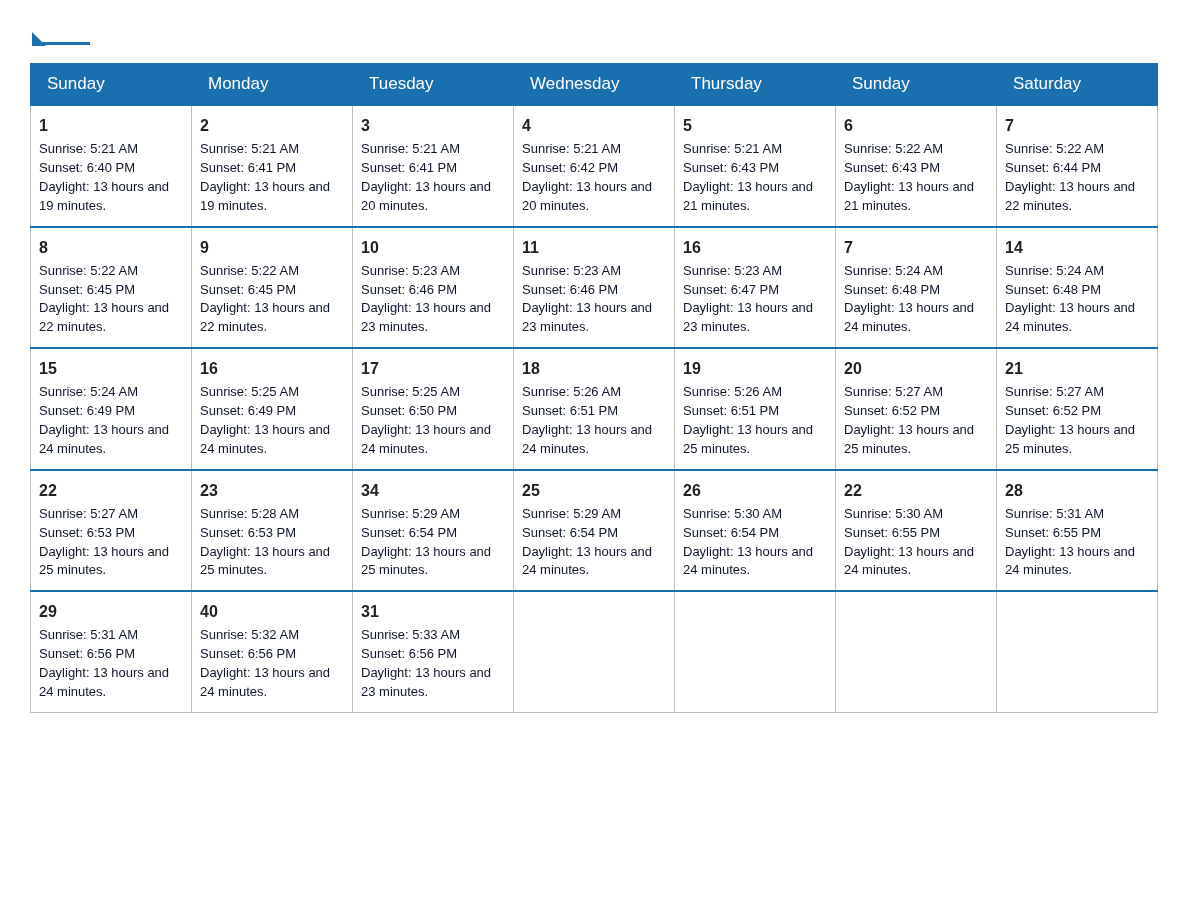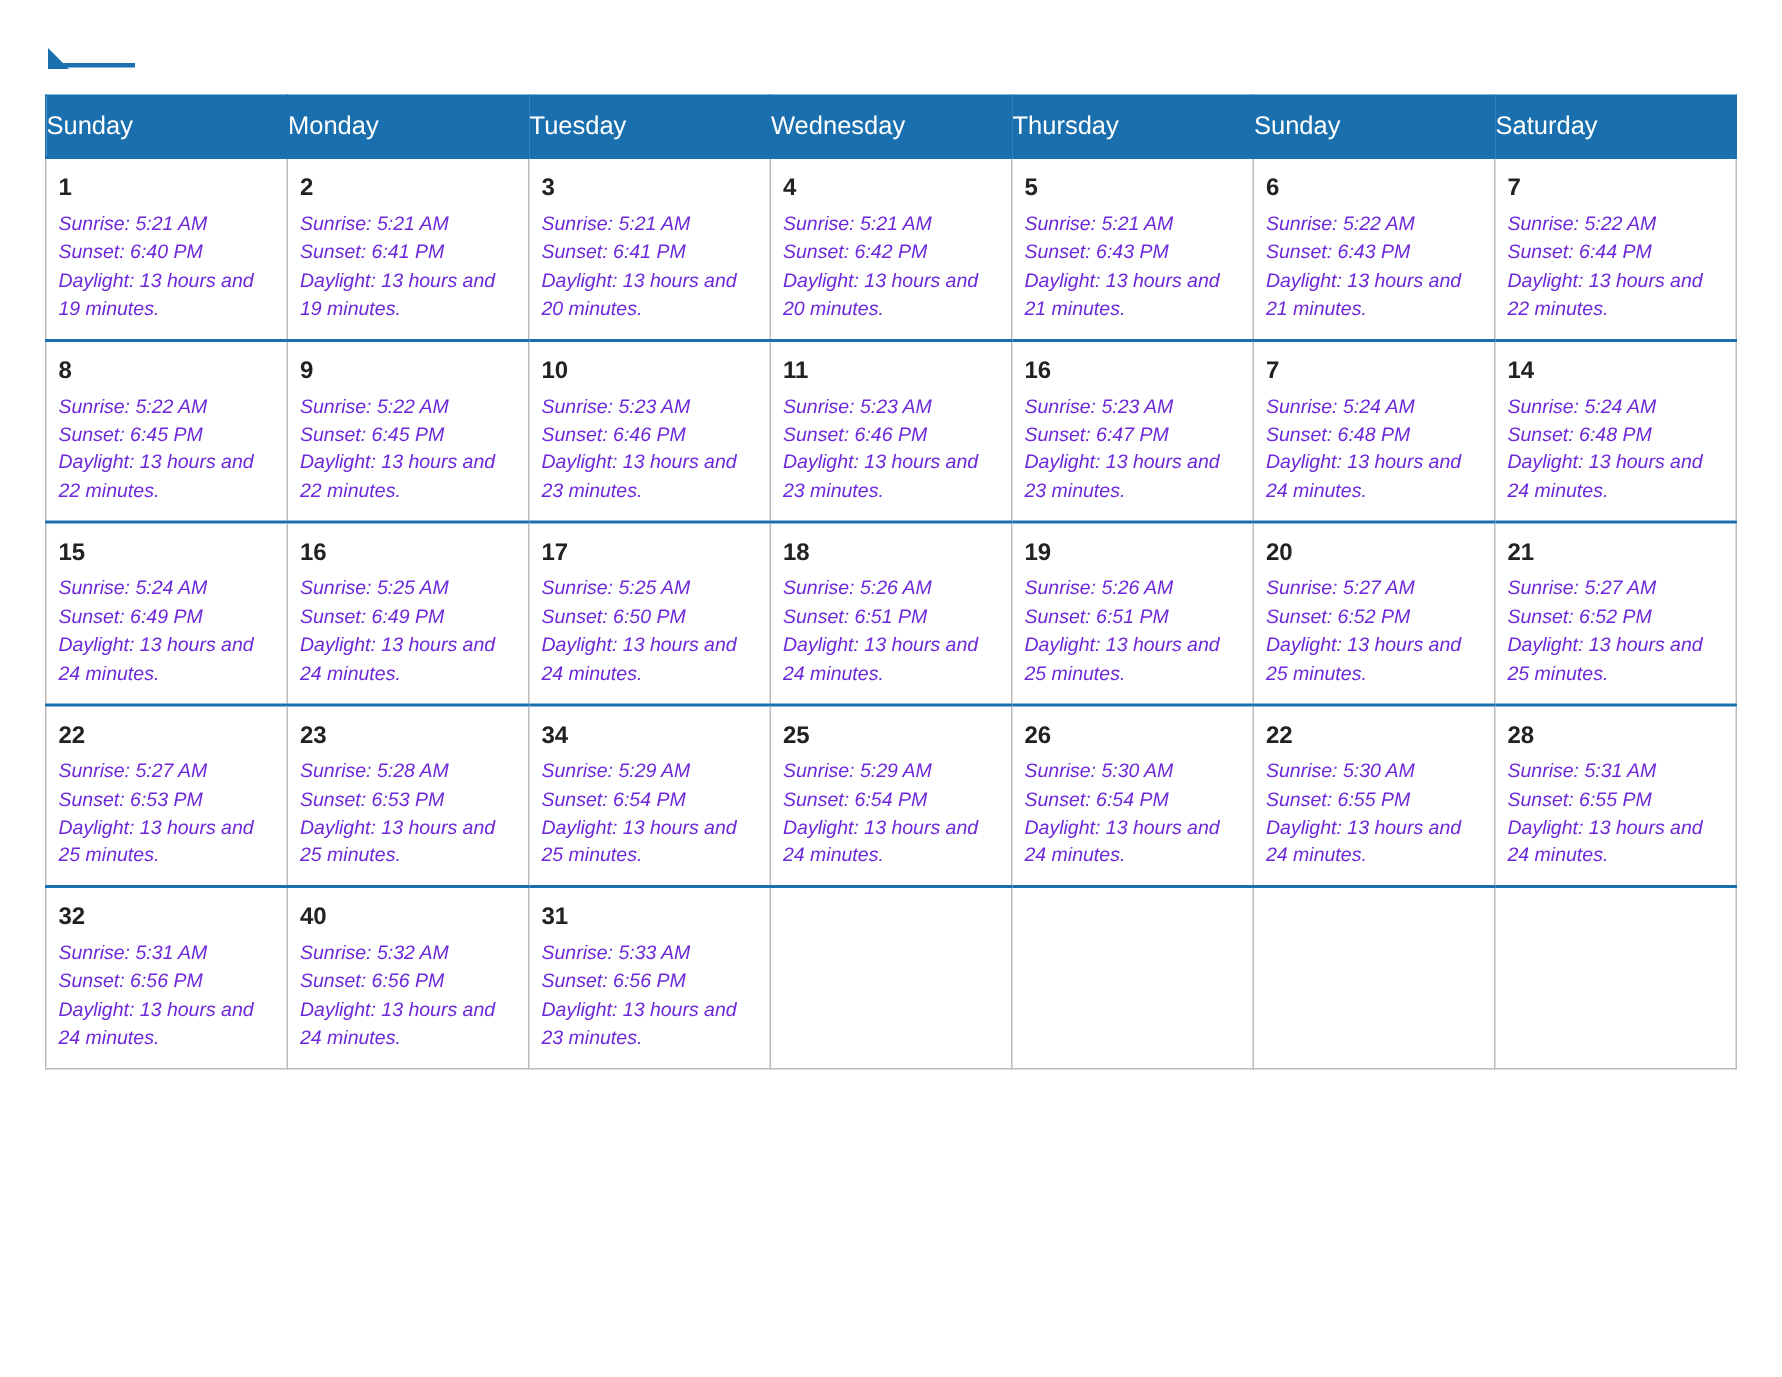--- a/index.html
+++ b/index.html
@@ -65,43 +65,42 @@
     .calendar {
       width: 100%;
       border-collapse: collapse;
       border: 1px solid #999;
     }
     .calendar th {
       background: #1a6faf;
       color: #fff;
       font-size: 17px;
       font-weight: normal;
-      padding: 10px 0;
+      padding: 10px 16px;
       text-align: left;
       border: 1px solid #1a6faf;
     }
     .calendar td {
       vertical-align: top;
       border: 1px solid #bbb;
       padding: 8px 8px 10px 8px;
       width: 14.28%;
       font-size: 13px;
       line-height: 1.45;
     }
     .day-num {
       font-size: 16px;
       font-weight: bold;
       display: block;
       margin-bottom: 3px;
       color: #222;
     }
     .day-info {
-      color: #6d28d9;
+      color: #0f172a;
       font-size: 13px;
-      font-style: italic;
     }
     .empty-cell {
       background: #fff;
     }
     tr.week-row td {
       border-top: 2px solid #1a6faf;
     }
   </style>
 </head>
 <body>
@@ -194,21 +193,21 @@
         <td><span class="day-num">25</span>
 <span class="day-info">Sunrise: 5:29 AM<br>Sunset: 6:54 PM<br>Daylight: 13 hours and 24 minutes.</span></td>
         <td><span class="day-num">26</span>
 <span class="day-info">Sunrise: 5:30 AM<br>Sunset: 6:54 PM<br>Daylight: 13 hours and 24 minutes.</span></td>
         <td><span class="day-num">22</span>
 <span class="day-info">Sunrise: 5:30 AM<br>Sunset: 6:55 PM<br>Daylight: 13 hours and 24 minutes.</span></td>
         <td><span class="day-num">28</span>
 <span class="day-info">Sunrise: 5:31 AM<br>Sunset: 6:55 PM<br>Daylight: 13 hours and 24 minutes.</span></td>
       </tr>
       <tr class="week-row">
-        <td><span class="day-num">32</span>
+        <td><span class="day-num">29</span>
 <span class="day-info">Sunrise: 5:31 AM<br>Sunset: 6:56 PM<br>Daylight: 13 hours and 24 minutes.</span></td>
         <td><span class="day-num">40</span>
 <span class="day-info">Sunrise: 5:32 AM<br>Sunset: 6:56 PM<br>Daylight: 13 hours and 24 minutes.</span></td>
         <td><span class="day-num">31</span>
 <span class="day-info">Sunrise: 5:33 AM<br>Sunset: 6:56 PM<br>Daylight: 13 hours and 23 minutes.</span></td>
         <td class="empty-cell"></td>
         <td class="empty-cell"></td>
         <td class="empty-cell"></td>
         <td class="empty-cell"></td>
       </tr>

